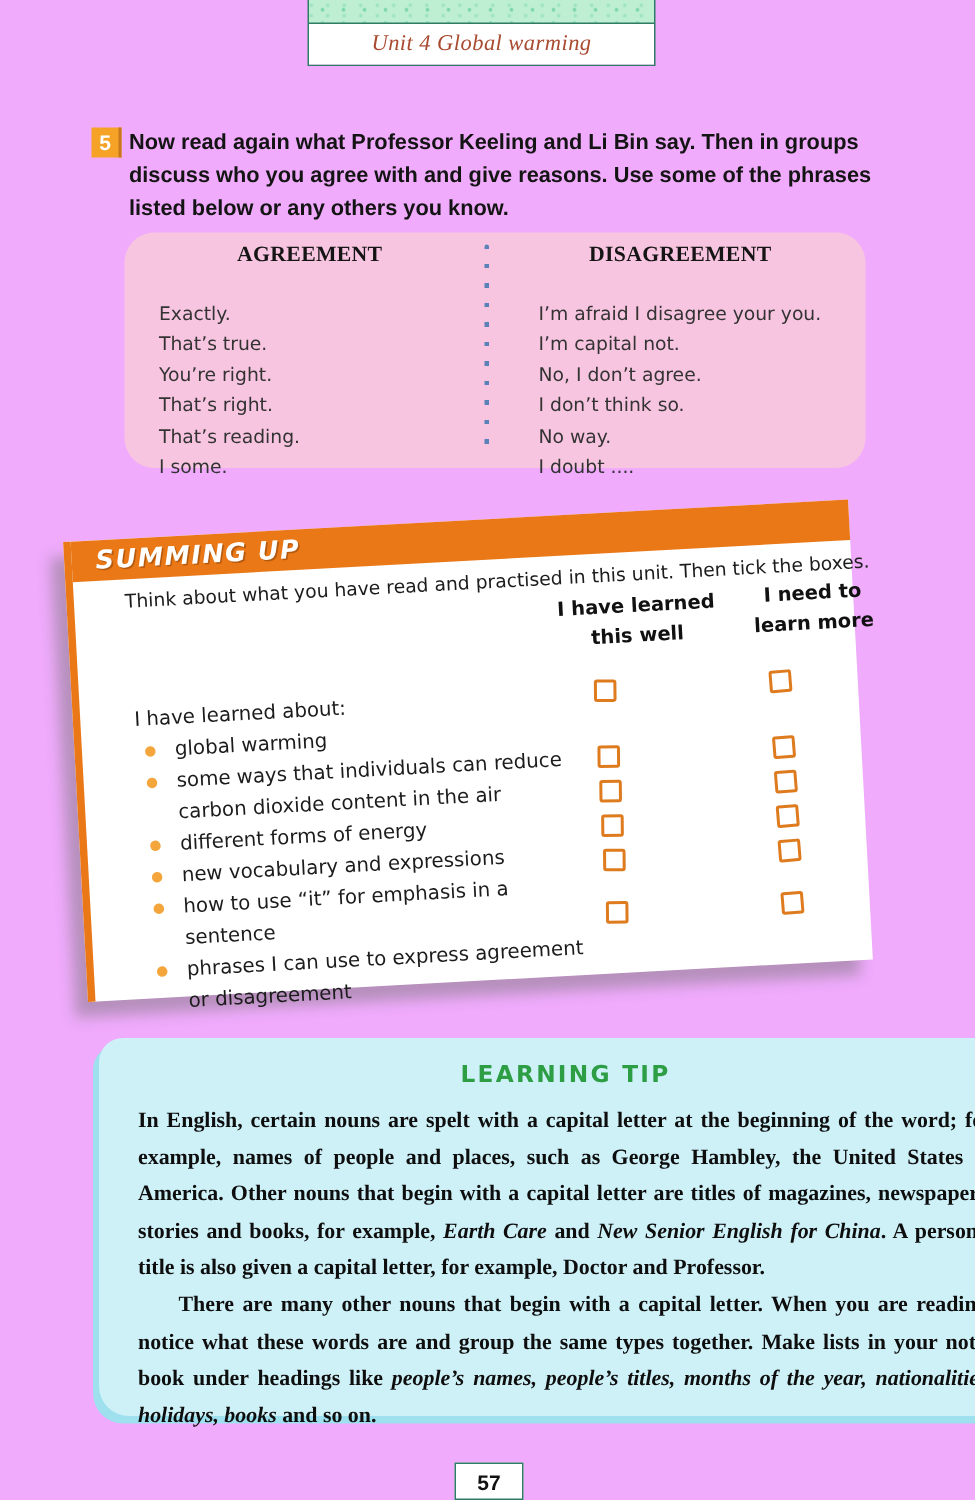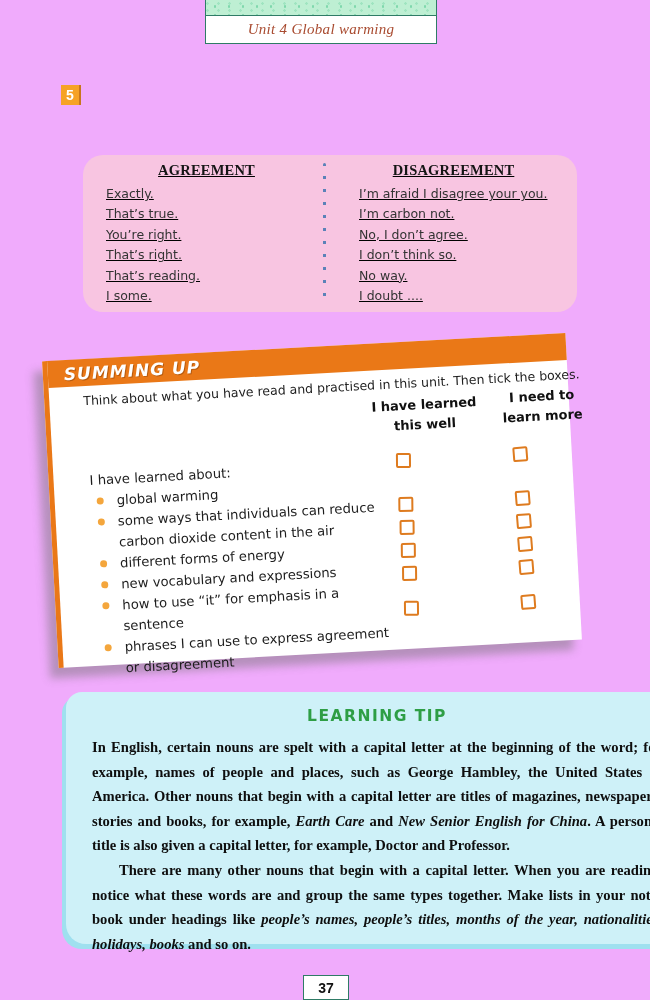--- a/index.html
+++ b/index.html
@@ -26,25 +26,25 @@
 
   
   .ex-badge{position:absolute;left:61px;top:85px;width:20px;height:20px;background:var(--badge-orange);
     color:#fff;font-weight:bold;font-size:14px;display:flex;align-items:center;justify-content:center;
     border-right:2px solid #c8761c;}
   .ex-text{position:absolute;left:86px;top:84px;width:522px;font-weight:bold;font-size:14.5px;
     line-height:22px;color:#141414;}
 
   
   .phrase-box{position:absolute;left:83px;top:155px;width:494px;height:157px;background:var(--pink);
-    border-radius:20px;display:flex;text-decoration:underline;}
+    border-radius:20px;display:flex;}
   .phrase-col{width:50%;padding-top:7px;}
   .phrase-col h3{font-family:"Liberation Serif",serif;font-size:14.5px;color:#151515;
     text-align:center;letter-spacing:.2px;}
-  .phrase-col .plist{margin-top:5px;}
+  .phrase-col .plist{margin-top:20px;}
   .col-agree .plist{margin-left:23px;}
   .col-disagree .plist{margin-left:29px;}
   .plist p{font-family:"DejaVu Sans",sans-serif;font-size:12.5px;color:#333;line-height:20.4px;}
   .dotted-divider{position:absolute;left:50%;top:8px;bottom:8px;width:3px;margin-left:-7px;
     background-image:repeating-linear-gradient(to bottom,var(--dot-blue) 0 3px,transparent 3px 13px);
     background-size:3px 100%;border-radius:2px;}
 
   
   .sum-card{position:absolute;left:50px;top:347px;width:524px;height:307px;background:#fff;
     transform:rotate(-3.1deg);border-left:5px solid var(--orange);
@@ -94,39 +94,40 @@
   <div class="unit-box">
     <div class="unit-green"></div>
     <div class="unit-band">
       <span class="unit-title">Unit 4 Global warming</span>
     </div>
   </div>
 
   <div class="ex-badge">
     <span>5</span>
   </div>
+  <div class="ex-text">Now read again what Professor Keeling and Li Bin say. Then in groups discuss who you agree with and give reasons. Use some of the phrases listed below or any others you know.</div>
 
   <div class="phrase-box">
     <div class="phrase-col col-agree">
       <h3>AGREEMENT</h3>
       <div class="plist">
         <p>Exactly.</p>
         <p>That’s true.</p>
         <p>You’re right.</p>
         <p>That’s right.</p>
         <p>That’s reading.</p>
         <p>I some.</p>
       </div>
     </div>
     <div class="dotted-divider"></div>
     <div class="phrase-col col-disagree">
       <h3>DISAGREEMENT</h3>
       <div class="plist">
         <p>I’m afraid I disagree your you.</p>
-        <p>I’m carbon not.</p>
+        <p>I’m capital not.</p>
         <p>No, I don’t agree.</p>
         <p>I don’t think so.</p>
         <p>No way.</p>
         <p>I doubt ....</p>
       </div>
     </div>
   </div>
 
   <div class="sum-card">
     <div class="sum-band">
@@ -168,17 +169,17 @@
 
   <div class="tip-box">
     <div class="tip-title">LEARNING TIP</div>
     <div class="tip-text">
       <p><span>In English, certain nouns are spelt with a capital letter at the beginning of the word; for example, names of people and places, such as George Hambley, the United States of America. Other nouns that begin with a capital letter are titles of magazines, newspapers, stories and books, for example, </span><em>Earth Care</em><span> and </span><em>New Senior English for China</em><span>. A person’s title is also given a capital letter, for example, Doctor and Professor.</span></p>
       <p class="indent"><span>There are many other nouns that begin with a capital letter. When you are reading, notice what these words are and group the same types together. Make lists in your note-book under headings like </span><em>people’s names, people’s titles, months of the year, nationalities, holidays, books</em><span> and so on.</span></p>
     </div>
   </div>
 
   <div class="page-num-box">
-    <div class="page-num">37</div>
+    <div class="page-num">57</div>
 
   </div>
 
 </div>
 
 </body></html>

